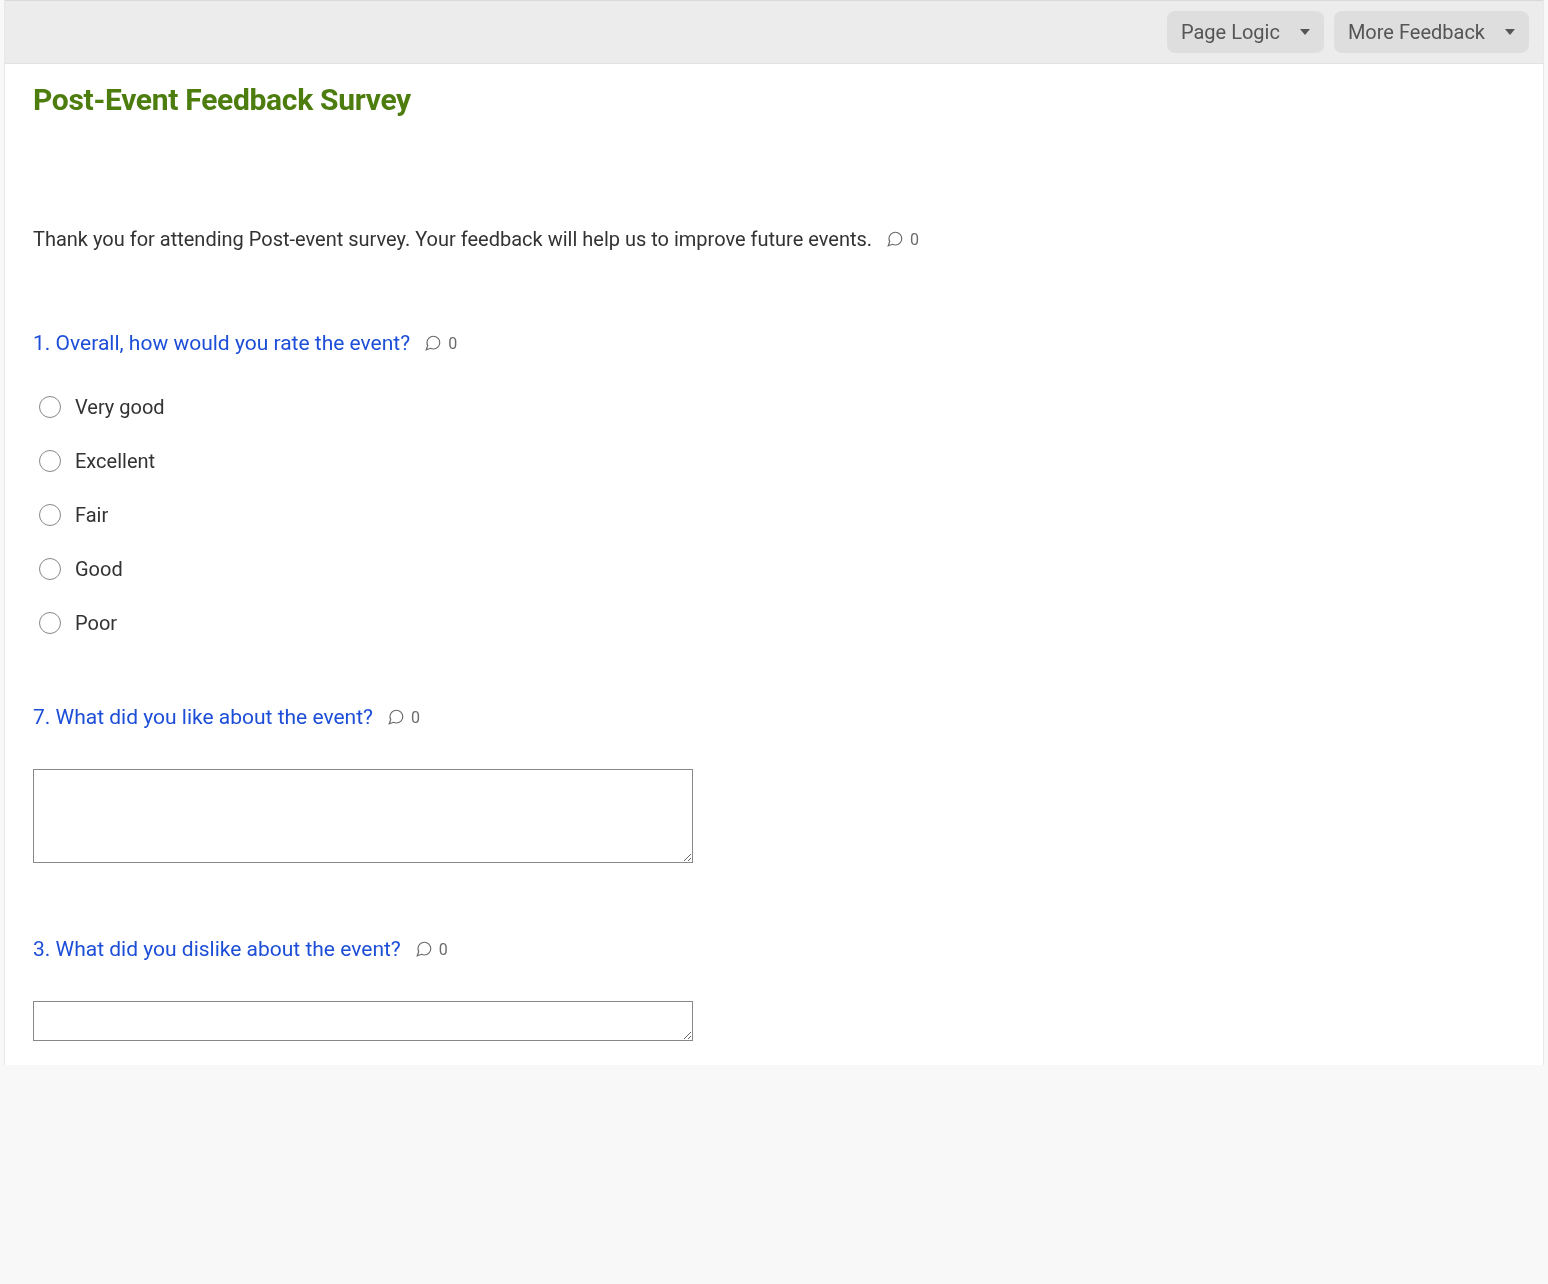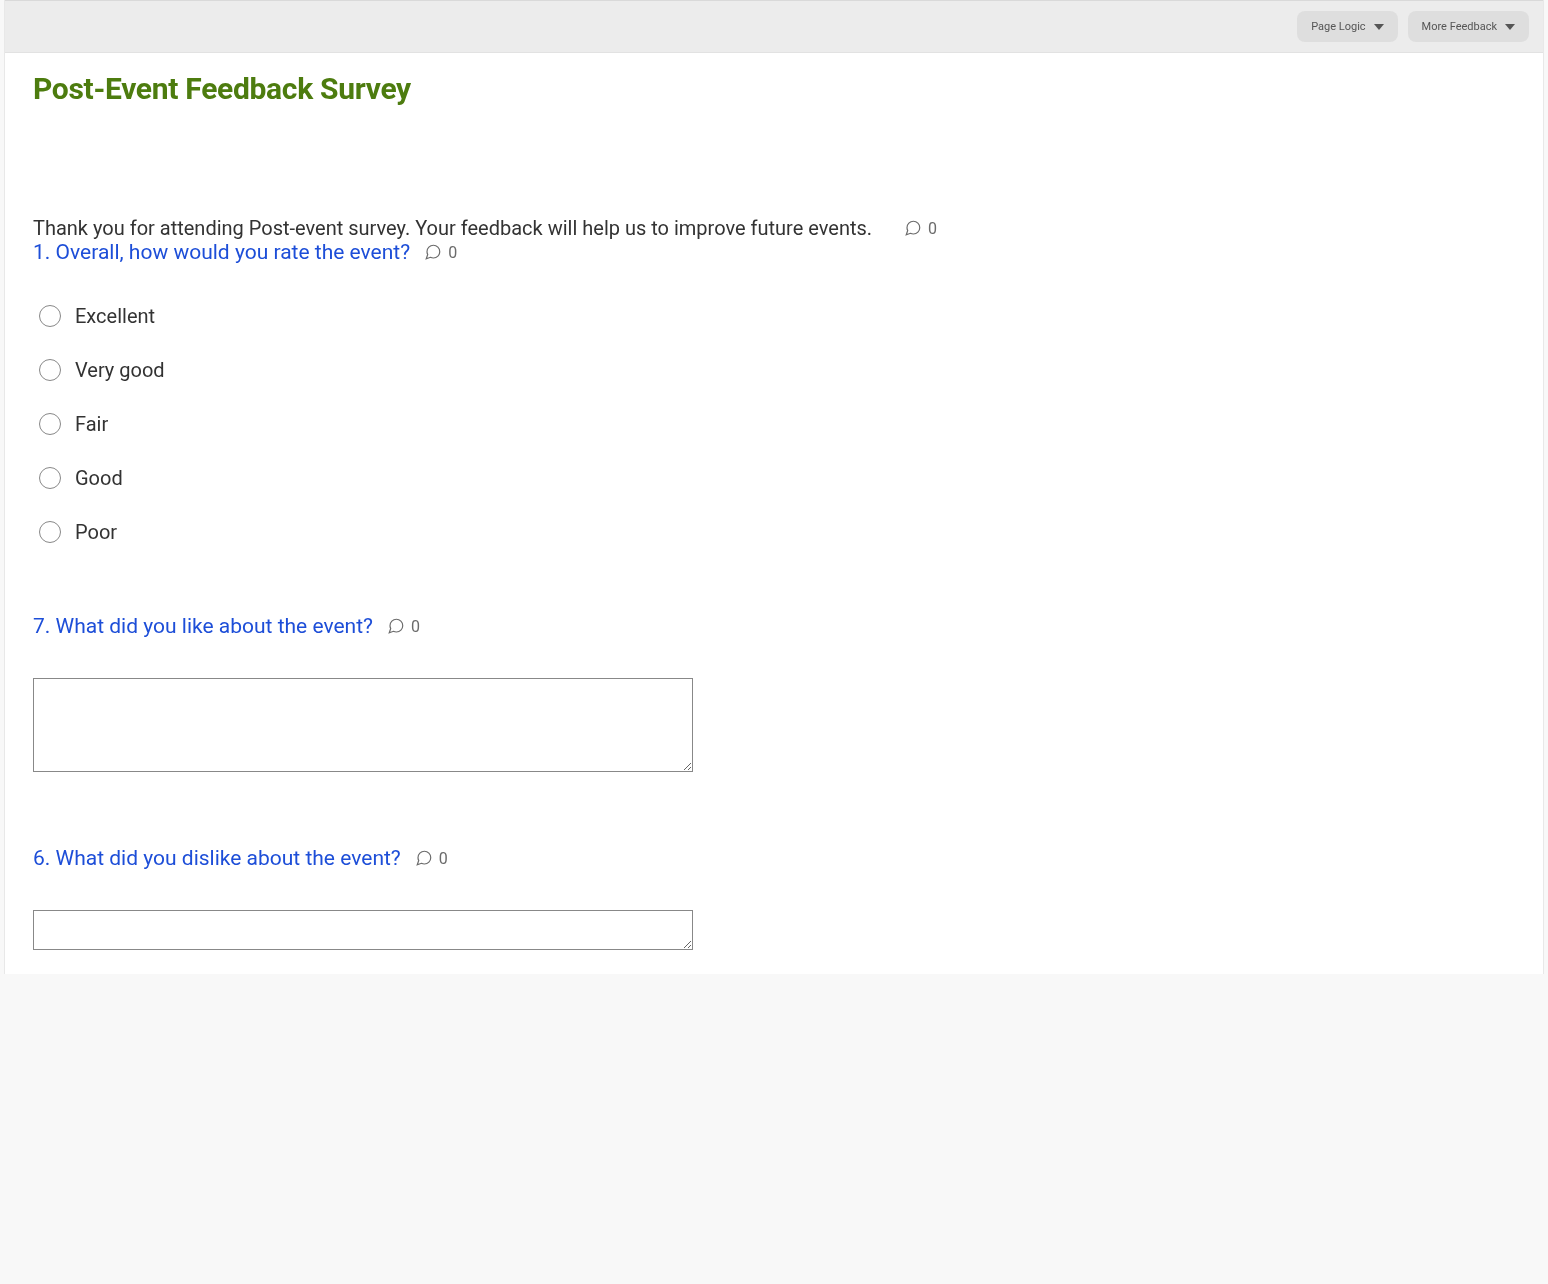--- a/index.html
+++ b/index.html
@@ -26,25 +26,25 @@
       justify-content: flex-end;
       align-items: center;
       padding: 10px 14px;
       gap: 10px;
     }
     .top-btn {
       background: #dedede;
       border: none;
       border-radius: 8px;
       padding: 9px 14px;
-      font-size: 11px;
+      font-size: 20px;
       color: #555;
       display: inline-flex;
       align-items: center;
-      gap: 8px;
+      gap: 20px;
       cursor: pointer;
       font-family: inherit;
     }
     .caret-down {
       width: 0;
       height: 0;
       border-left: 5px solid transparent;
       border-right: 5px solid transparent;
       border-top: 6px solid #555;
     }
@@ -54,21 +54,22 @@
     .survey-title {
       color: #4d7c0f;
       font-size: 30px;
       font-weight: 700;
       margin-bottom: 110px;
       letter-spacing: -0.3px;
     }
     .intro-row {
       display: flex;
       align-items: center;
-      gap: 32px;
+      gap: 14px;
+      margin-bottom: 80px;
     }
     .intro-text {
       font-size: 20px;
       color: #333;
     }
     .comment-badge {
       display: inline-flex;
       align-items: center;
       gap: 6px;
       cursor: pointer;
@@ -169,25 +170,25 @@
         <span class="comment-badge">
           <svg class="comment-icon-svg" viewBox="0 0 24 24">
             <path d="M21 11.5a8.38 8.38 0 0 1-8.5 8.5 8.5 8.5 0 0 1-3.9-.95L3 21l1.95-5.6A8.5 8.5 0 0 1 4 11.5a8.5 8.5 0 0 1 17 0z"></path>
           </svg>
           <span class="comment-count">0</span>
         </span>
       </div>
       <div class="options-list">
         <div class="radio-option">
           <span class="radio-circle"></span>
+          <span class="option-label">Very good</span>
+        </div>
+        <div class="radio-option">
+          <span class="radio-circle"></span>
           <span class="option-label">Excellent</span>
-        </div>
-        <div class="radio-option">
-          <span class="radio-circle"></span>
-          <span class="option-label">Very good</span>
         </div>
         <div class="radio-option">
           <span class="radio-circle"></span>
           <span class="option-label">Fair</span>
         </div>
         <div class="radio-option">
           <span class="radio-circle"></span>
           <span class="option-label">Good</span>
         </div>
         <div class="radio-option">
@@ -205,21 +206,21 @@
             <path d="M21 11.5a8.38 8.38 0 0 1-8.5 8.5 8.5 8.5 0 0 1-3.9-.95L3 21l1.95-5.6A8.5 8.5 0 0 1 4 11.5a8.5 8.5 0 0 1 17 0z"></path>
           </svg>
           <span class="comment-count">0</span>
         </span>
       </div>
       <textarea class="text-answer" value="" style=""></textarea>
     </div>
 
     <div class="question-block" style="margin-bottom:0;">
       <div class="question-header">
-        <span class="question-text">6. What did you dislike about the event?</span>
+        <span class="question-text">3. What did you dislike about the event?</span>
         <span class="comment-badge">
           <svg class="comment-icon-svg" viewBox="0 0 24 24">
             <path d="M21 11.5a8.38 8.38 0 0 1-8.5 8.5 8.5 8.5 0 0 1-3.9-.95L3 21l1.95-5.6A8.5 8.5 0 0 1 4 11.5a8.5 8.5 0 0 1 17 0z"></path>
           </svg>
           <span class="comment-count">0</span>
         </span>
       </div>
       <textarea class="text-answer" style="height: 40px;" value=""></textarea>
     </div>
 

